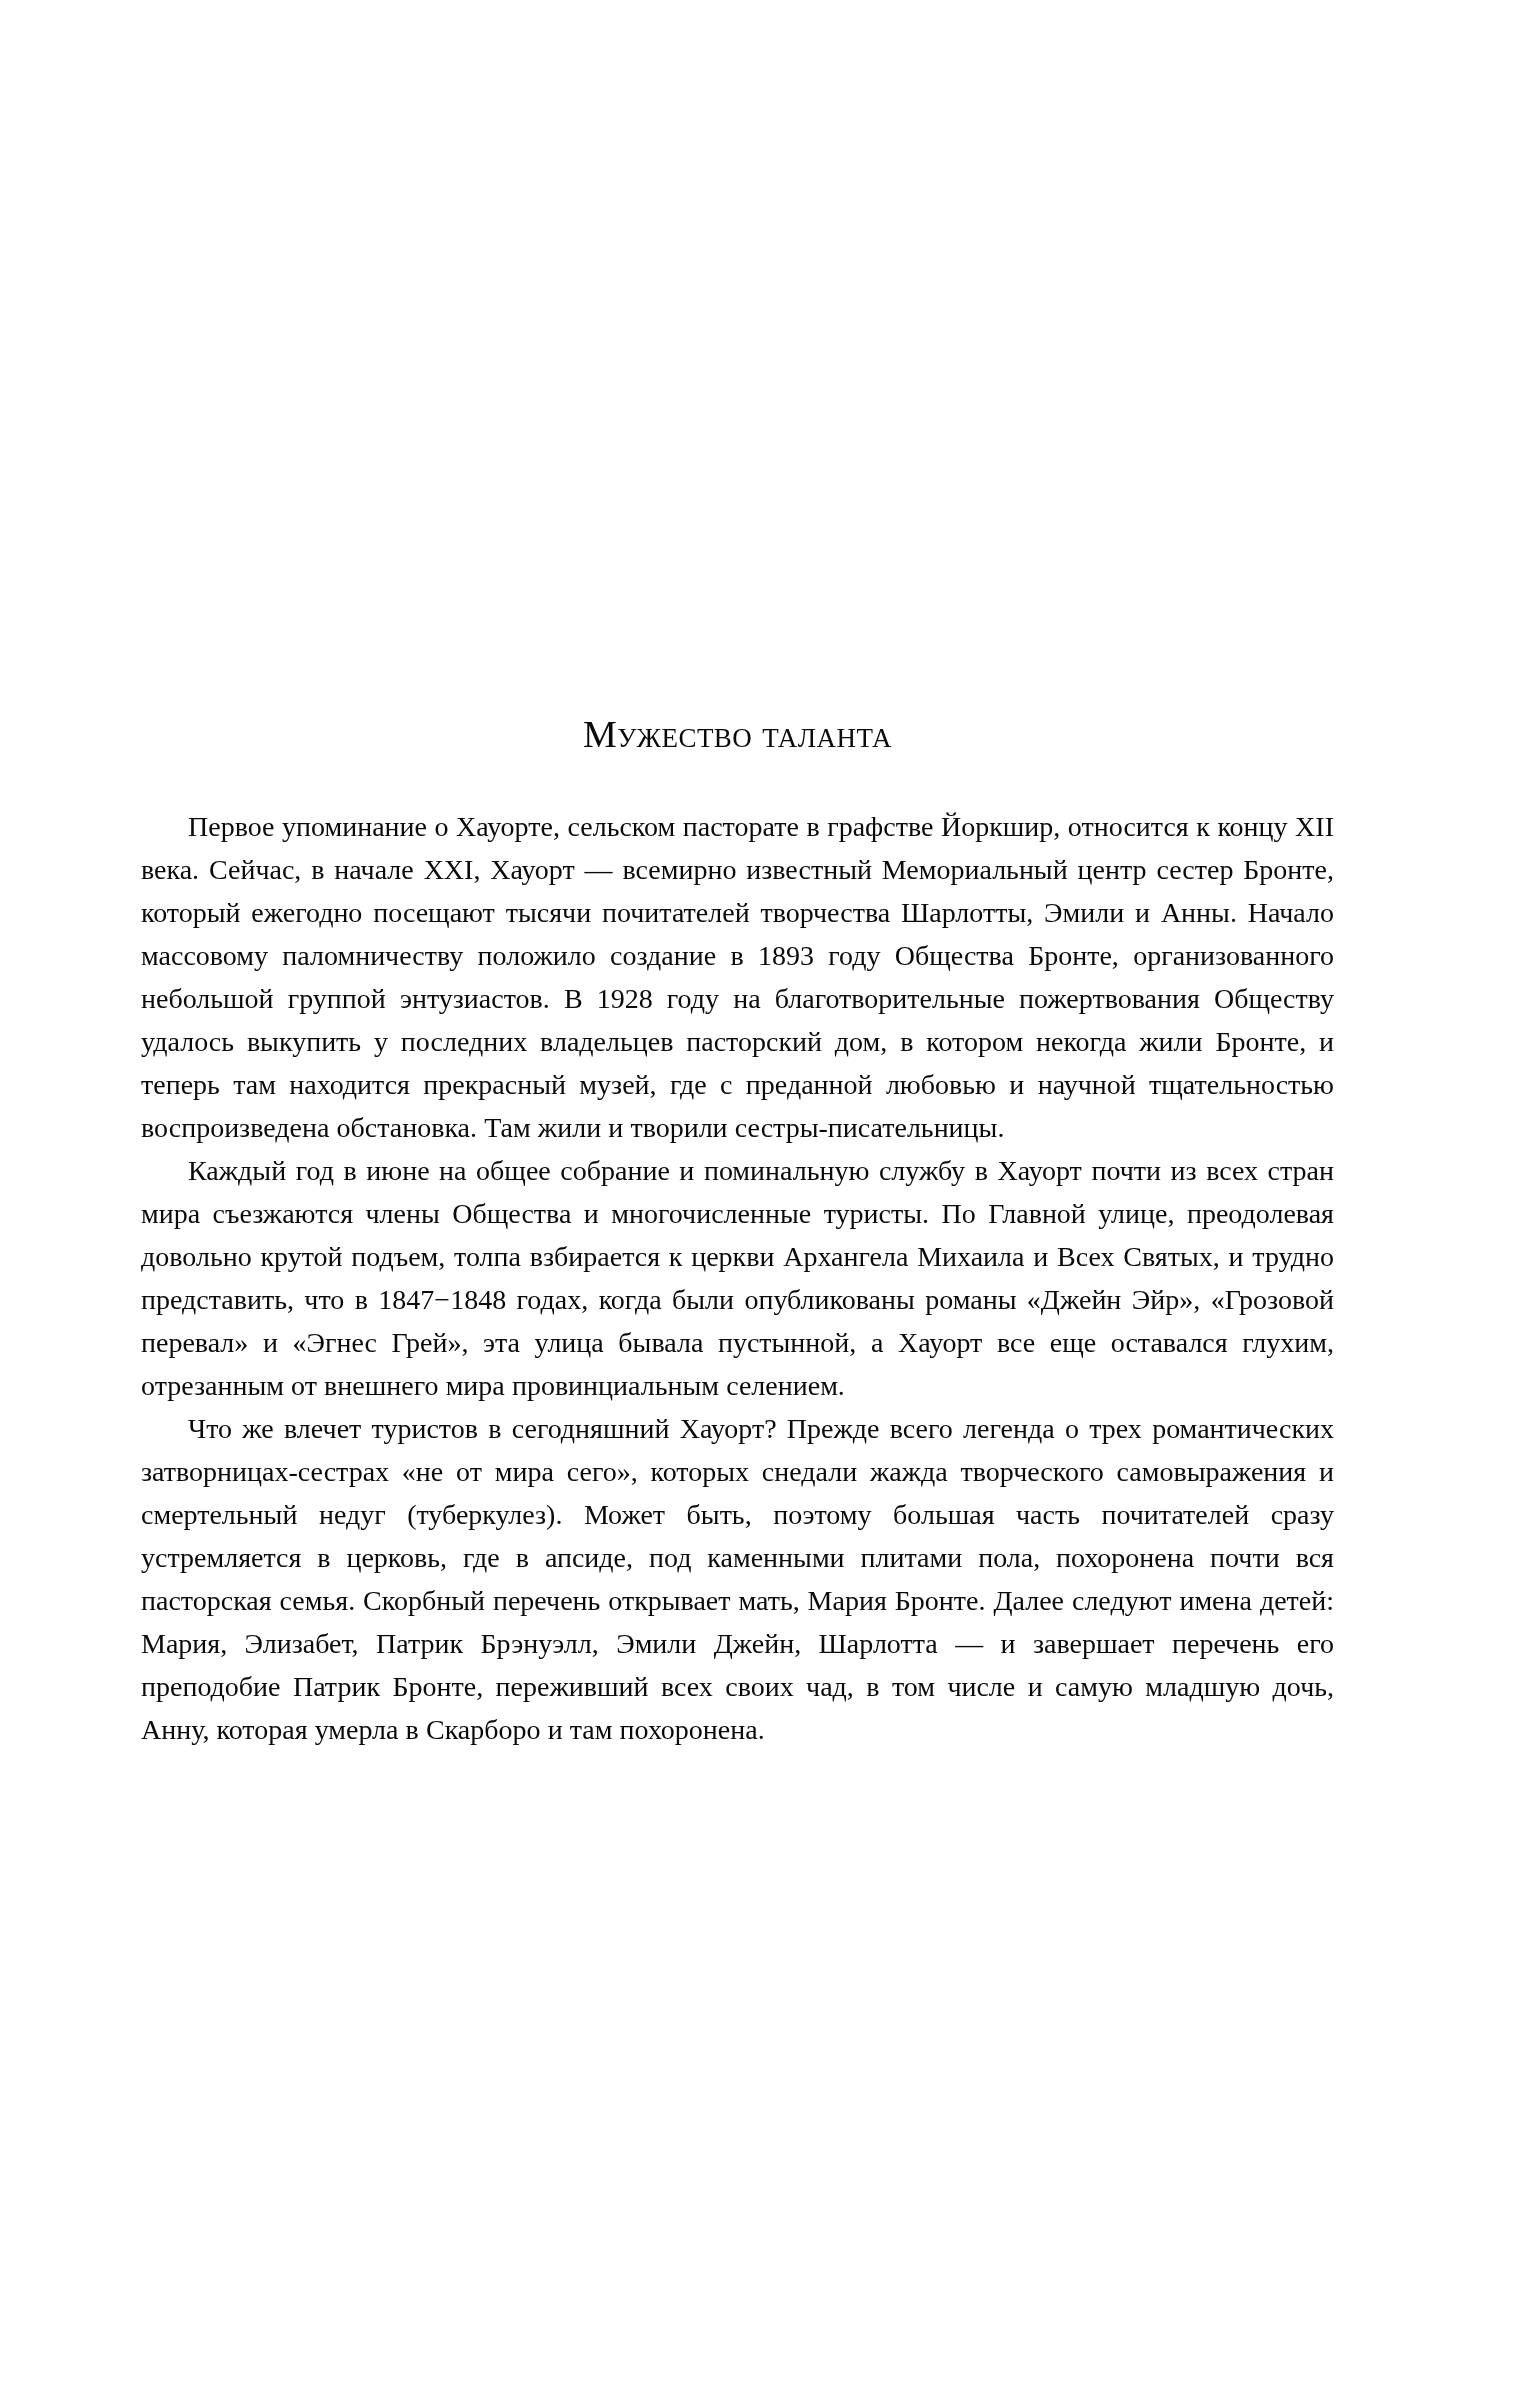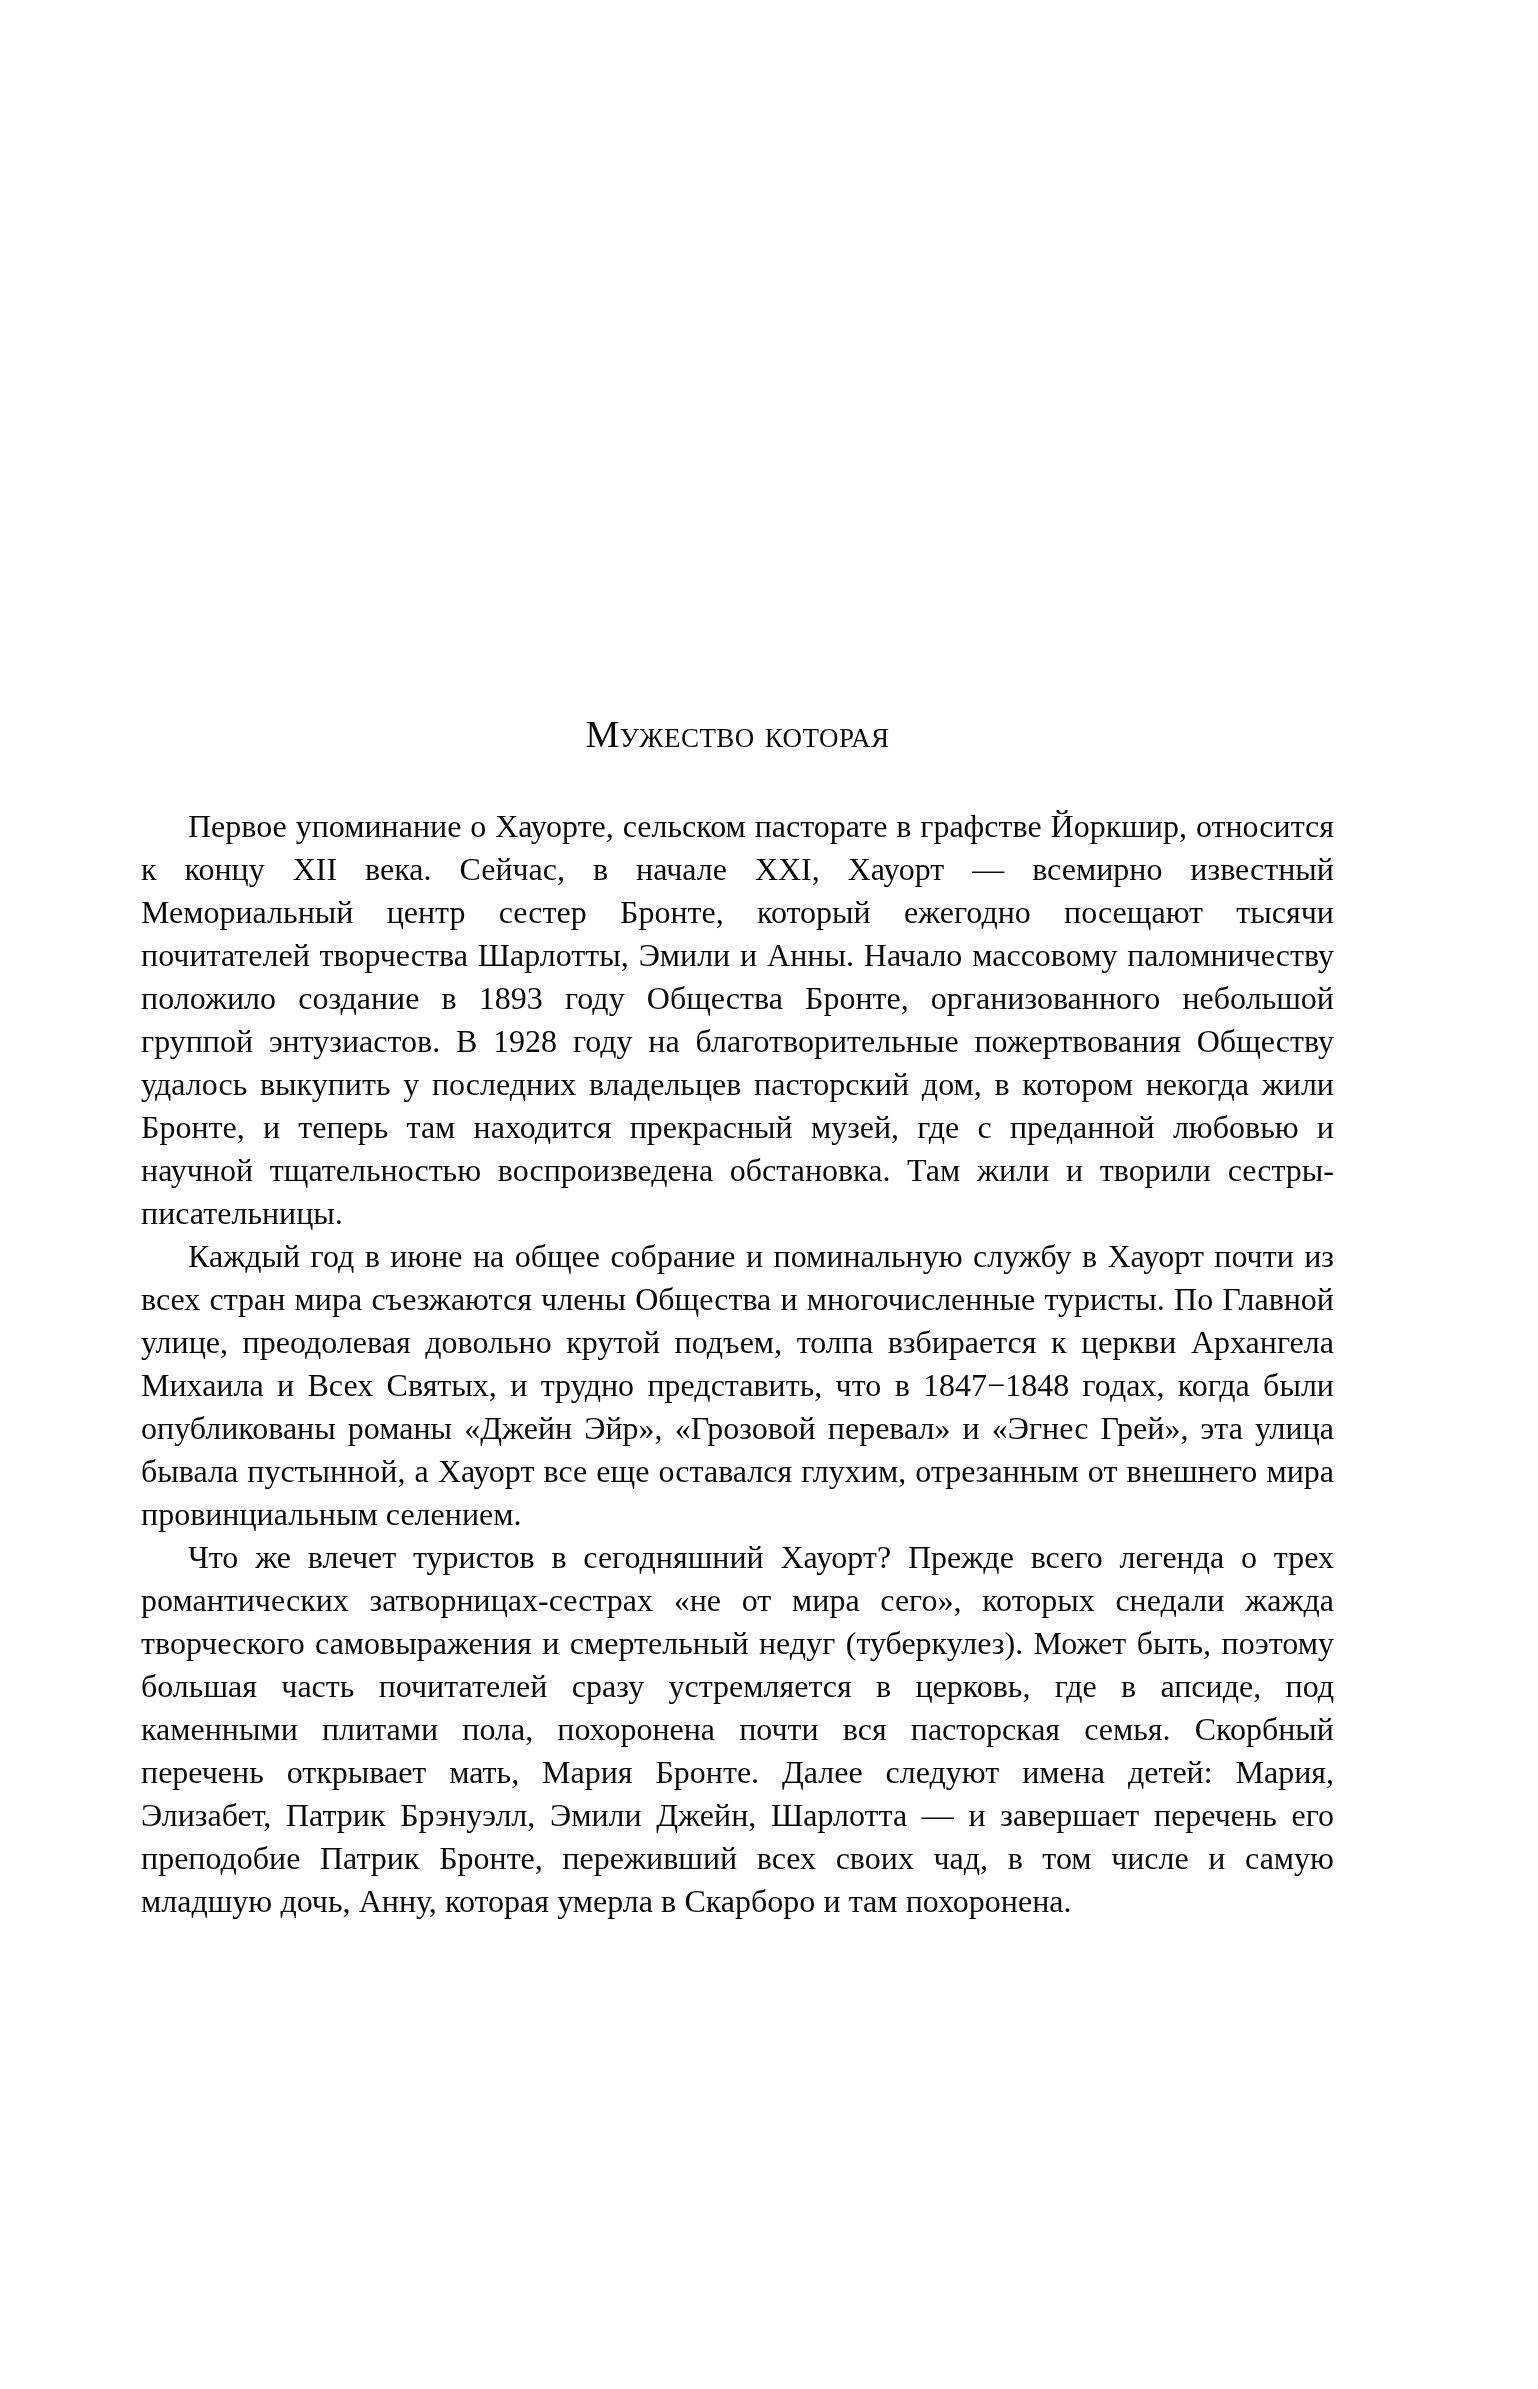--- a/index.html
+++ b/index.html
@@ -38,21 +38,21 @@
     line-height: 47px;
     text-align: center;
     font-weight: normal;
     font-variant: small-caps;
     letter-spacing: 0.012em;
     margin: 0 0 47px 0;
     color: #0a0a0a;
   }
 
   .body-paragraph {
-    font-size: 32px;
+    font-size: 28px;
     line-height: 43px;
     text-align: justify;
     text-justify: inter-word;
     text-indent: 47px;
     margin: 0;
     padding: 0;
     color: #0a0a0a;
     hyphens: none;
     word-spacing: 0.005em;
   }
@@ -60,21 +60,21 @@
   .body-paragraph:last-child {
     margin-bottom: 16px;
   }
 </style>
 </head>
 <body>
 
 <div class="page">
   <div class="content-block">
 
-    <h1 class="chapter-title">Мужество которая</h1>
+    <h1 class="chapter-title">Мужество таланта</h1>
 
     <p class="body-paragraph">Первое упоминание о Хауорте, сельском пасторате в графстве Йоркшир, относится к концу XII века. Сейчас, в начале XXI, Хауорт — всемирно известный Мемориальный центр сестер Бронте, который ежегодно посещают тысячи почитателей творчества Шарлотты, Эмили и Анны. Начало массовому паломничеству положило создание в 1893 году Общества Бронте, организованного небольшой группой энтузиастов. В 1928 году на благотворительные пожертвования Обществу удалось выкупить у последних владельцев пасторский дом, в котором некогда жили Бронте, и теперь там находится прекрасный музей, где с преданной любовью и научной тщательностью воспроизведена обстановка. Там жили и творили сестры-писательницы.</p>
 
     <p class="body-paragraph">Каждый год в июне на общее собрание и поминальную службу в Хауорт почти из всех стран мира съезжаются члены Общества и многочисленные туристы. По Главной улице, преодолевая довольно крутой подъем, толпа взбирается к церкви Архангела Михаила и Всех Святых, и трудно представить, что в 1847−1848 годах, когда были опубликованы романы «Джейн Эйр», «Грозовой перевал» и «Эгнес Грей», эта улица бывала пустынной, а Хауорт все еще оставался глухим, отрезанным от внешнего мира провинциальным селением.</p>
 
     <p class="body-paragraph">Что же влечет туристов в сегодняшний Хауорт? Прежде всего легенда о трех романтических затворницах-сестрах «не от мира сего», которых снедали жажда творческого самовыражения и смертельный недуг (туберкулез). Может быть, поэтому большая часть почитателей сразу устремляется в церковь, где в апсиде, под каменными плитами пола, похоронена почти вся пасторская семья. Скорбный перечень открывает мать, Мария Бронте. Далее следуют имена детей: Мария, Элизабет, Патрик Брэнуэлл, Эмили Джейн, Шарлотта — и завершает перечень его преподобие Патрик Бронте, переживший всех своих чад, в том числе и самую младшую дочь, Анну, которая умерла в Скарборо и там похоронена.</p>
 
   </div>
 </div>
 

